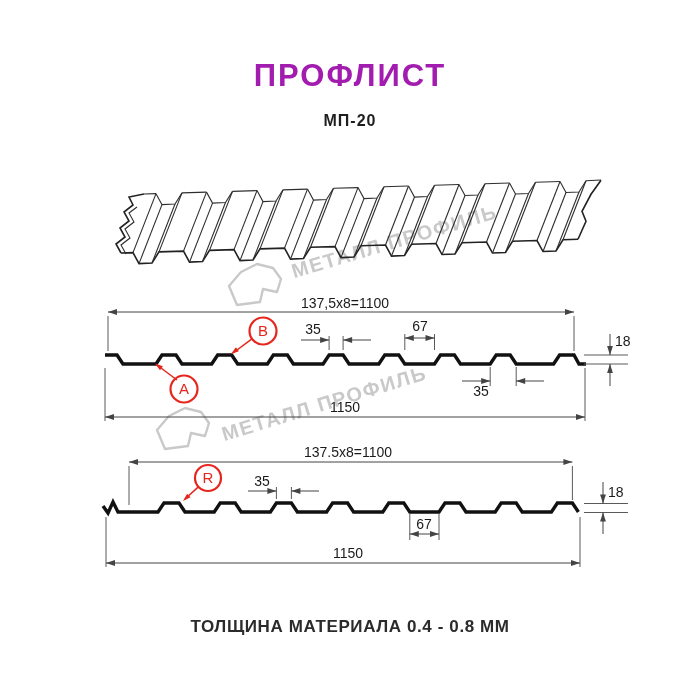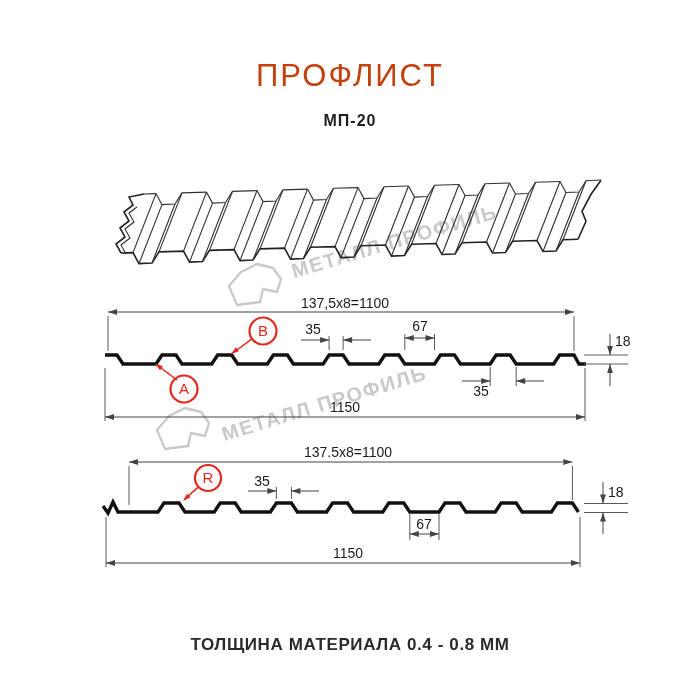--- a/index.html
+++ b/index.html
@@ -3,28 +3,28 @@
 <meta charset="utf-8">
 <style>
   html,body{margin:0;padding:0;}
   body{
     width:700px;height:700px;background:#ffffff;overflow:hidden;position:relative;
     font-family:"Liberation Sans", sans-serif;
   }
   .abs{position:absolute;}
   #title{
     left:0;top:58px;width:700px;text-align:center;
-    font-size:31px;font-weight:400;letter-spacing:2px;color:#c2410c;
+    font-size:31px;font-weight:700;letter-spacing:2px;color:#a21caf;
   }
   #subtitle{
     left:0;top:100px;width:700px;text-align:center;
     font-size:16px;font-weight:600;letter-spacing:1px;color:#1e1e1e;margin-top:12px;
   }
   #footer{
-    left:0;top:635px;width:700px;text-align:center;
+    left:0;top:617px;width:700px;text-align:center;
     font-size:17px;font-weight:600;letter-spacing:.6px;color:#2b2b2b;
   }
   .watermark{
     font-size:20px;font-weight:700;letter-spacing:1.5px;color:#c9c9c9;
     white-space:nowrap;transform-origin:left top;
   }
   #wm1{left:289px;top:261px;transform:rotate(-16.5deg);}
   #wm2{left:219px;top:424px;transform:rotate(-17deg);}
   svg{position:absolute;left:0;top:0;}
   svg text{font-family:"Liberation Sans", sans-serif;}

